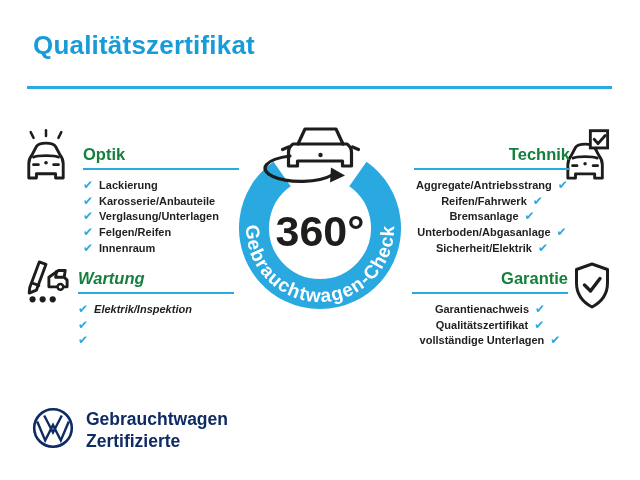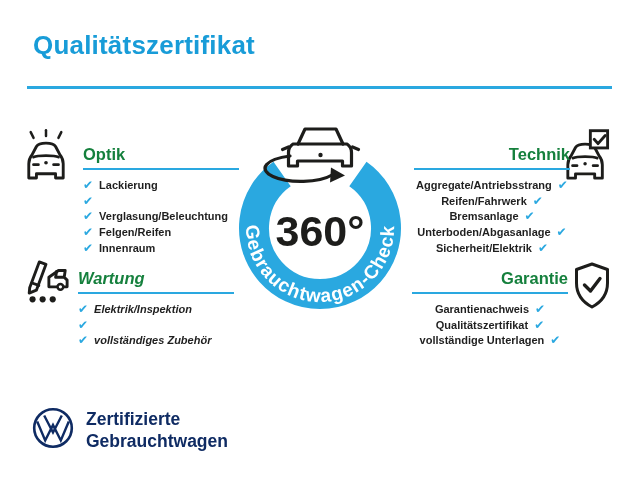--- a/index.html
+++ b/index.html
@@ -111,25 +111,26 @@
   <div class="rule"></div>
   <div class="items">
 
       <div class="item">
         <span class="check lead">✔</span>
         <span>Lackierung</span>
       </div>
 
       <div class="item">
         <span class="check lead">✔</span>
-      </div>
-
-      <div class="item">
-        <span class="check lead">✔</span>
-        <span>Verglasung/Beleuchtung</span>
+        <span>Karosserie/Anbauteile</span>
+      </div>
+
+      <div class="item">
+        <span class="check lead">✔</span>
+        <span>Verglasung/Unterlagen</span>
       </div>
 
       <div class="item">
         <span class="check lead">✔</span>
         <span>Felgen/Reifen</span>
       </div>
 
       <div class="item">
         <span class="check lead">✔</span>
         <span>Innenraum</span>
@@ -178,21 +179,20 @@
         <span class="check lead">✔</span>
         <span>Elektrik/Inspektion</span>
       </div>
 
       <div class="item">
         <span class="check lead">✔</span>
       </div>
 
       <div class="item">
         <span class="check lead">✔</span>
-        <span>vollständiges Zubehör</span>
       </div>
     </div>
 </div>
 
 <div class="section right" id="sec-garantie">
   <h2>Garantie</h2>
   <div class="rule"></div>
   <div class="items">
 
       <div class="item">
@@ -213,15 +213,15 @@
 </div>
 
 <svg class="abs" style="left:31px;top:406px;" width="44" height="44" viewBox="0 0 44 44">
   <circle cx="22" cy="22" r="18.8" fill="none" stroke="#0f2b63" stroke-width="2.6"></circle>
   <g fill="none" stroke="#0f2b63" stroke-width="2.4" stroke-linejoin="miter">
     <path d="M13.2 9.5 L22 26.5 L30.8 9.5"></path>
     <path d="M6.2 15.5 L14.2 34.5 L22 19 L29.8 34.5 L37.8 15.5"></path>
   </g>
 </svg>
 <div class="abs brand-text">
+  <div>Gebrauchtwagen</div>
   <div>Zertifizierte</div>
-  <div>Gebrauchtwagen</div>
 </div>
 
 </body></html>

